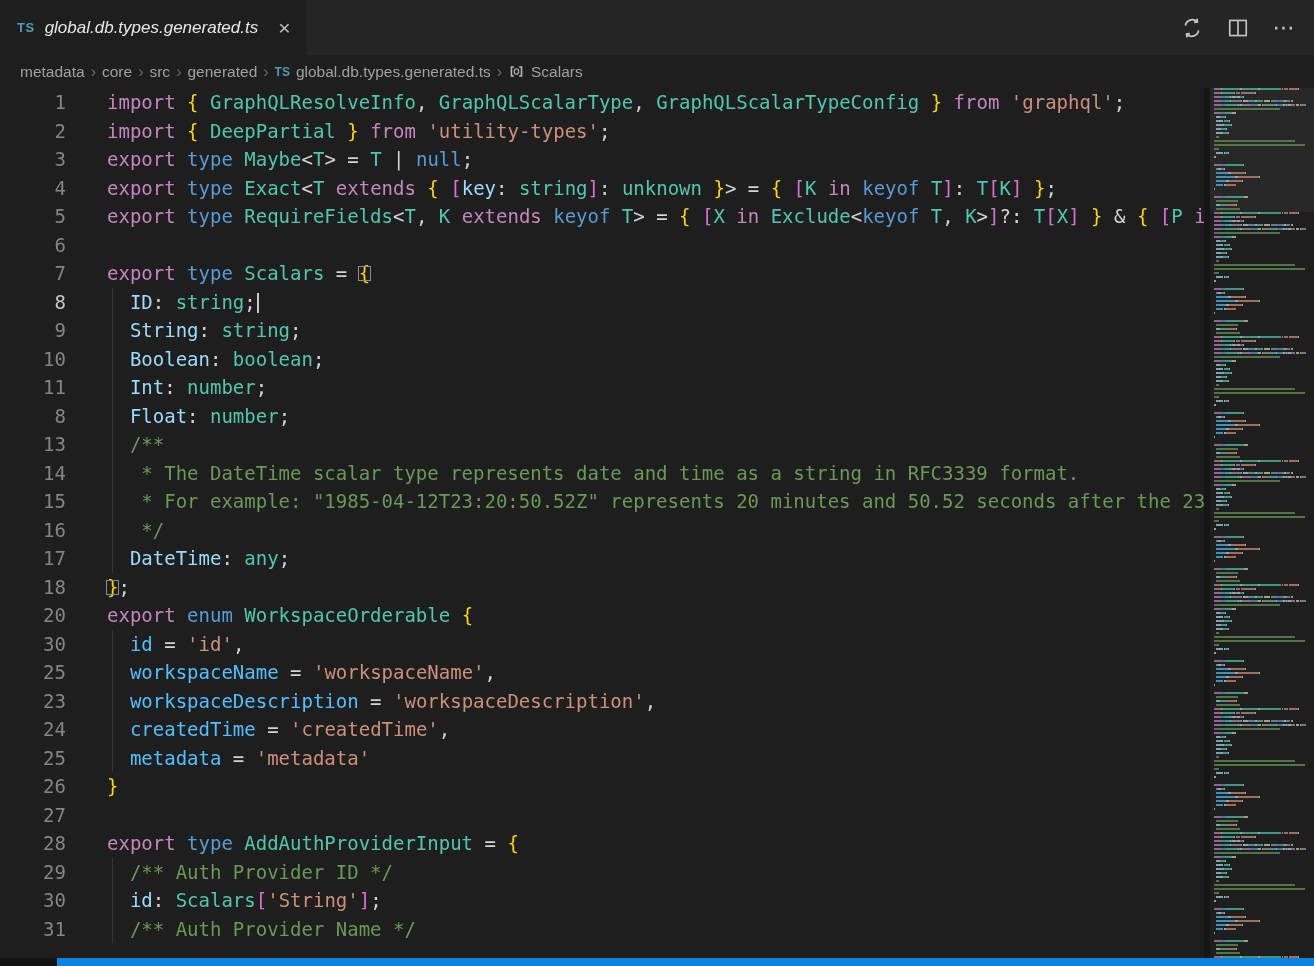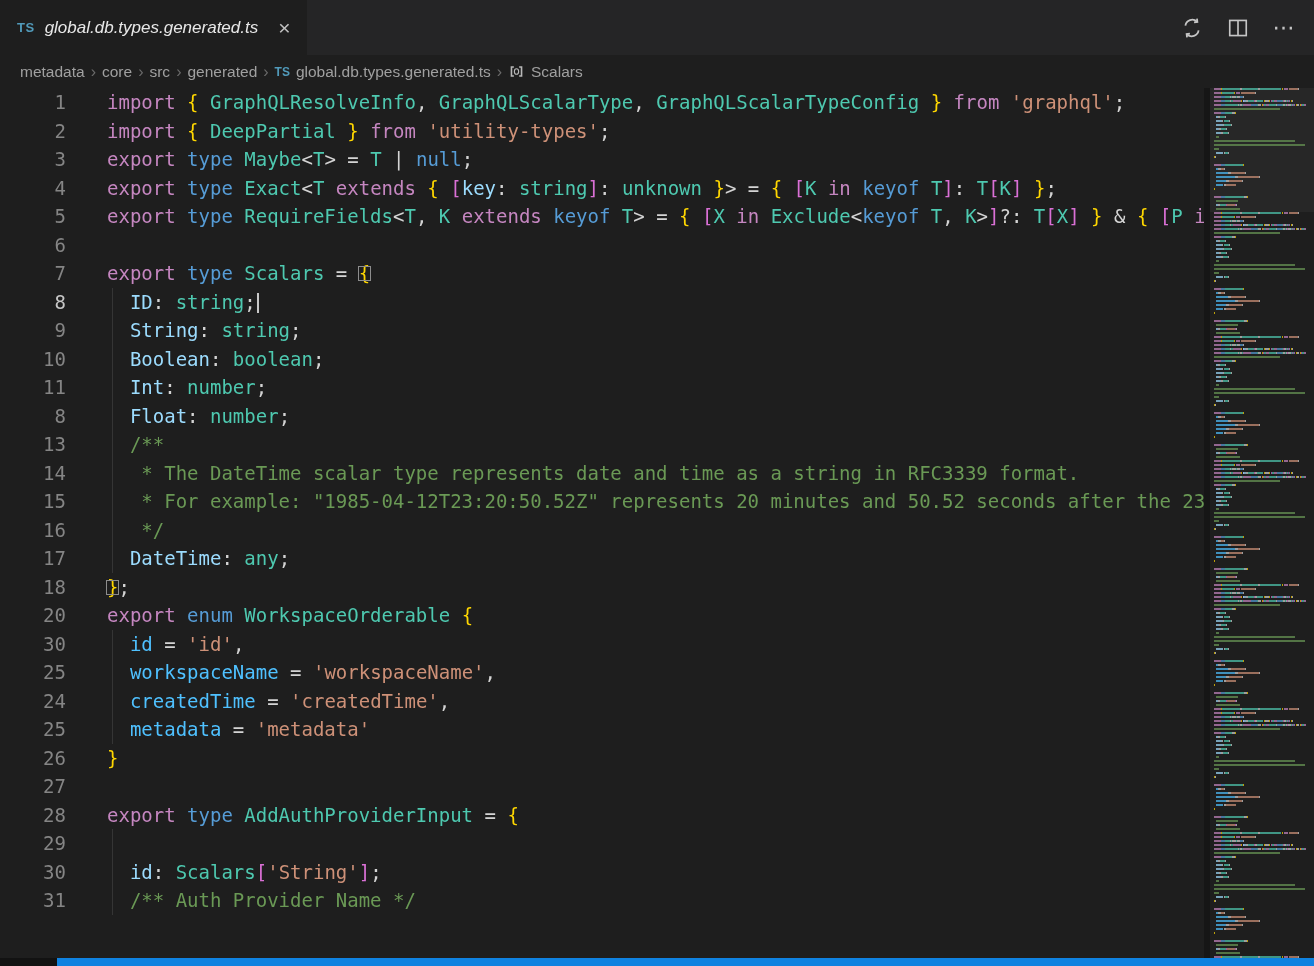--- a/index.html
+++ b/index.html
@@ -151,26 +151,27 @@
         <div class="line"><span class="guide"></span><div class="ln">8</div><div class="lcode"><span style="color: rgb(212, 212, 212);">  </span><span style="color: rgb(156, 220, 254);">Float</span><span style="color: rgb(212, 212, 212);">: </span><span style="color: rgb(78, 201, 176);">number</span><span style="color: rgb(212, 212, 212);">;</span></div></div>
         <div class="line"><span class="guide"></span><div class="ln">13</div><div class="lcode"><span style="color: rgb(212, 212, 212);">  </span><span style="color: rgb(106, 153, 85);">/**</span></div></div>
         <div class="line"><span class="guide"></span><div class="ln">14</div><div class="lcode"><span style="color: rgb(106, 153, 85);">   * The DateTime scalar type represents date and time as a string in RFC3339 format.</span></div></div>
         <div class="line"><span class="guide"></span><div class="ln">15</div><div class="lcode"><span style="color: rgb(106, 153, 85);">   * For example: "1985-04-12T23:20:50.52Z" represents 20 minutes and 50.52 seconds after the 23</span></div></div>
         <div class="line"><span class="guide"></span><div class="ln">16</div><div class="lcode"><span style="color: rgb(106, 153, 85);">   */</span></div></div>
         <div class="line"><span class="guide"></span><div class="ln">17</div><div class="lcode"><span style="color: rgb(212, 212, 212);">  </span><span style="color: rgb(156, 220, 254);">DateTime</span><span style="color: rgb(212, 212, 212);">: </span><span style="color: rgb(78, 201, 176);">any</span><span style="color: rgb(212, 212, 212);">;</span></div></div>
         <div class="line"><div class="ln">18</div><div class="lcode"><span class="bm" style="color: rgb(255, 215, 0);">}</span><span style="color: rgb(212, 212, 212);">;</span></div></div>
         <div class="line"><div class="ln">20</div><div class="lcode"><span style="color: rgb(197, 134, 192);">export </span><span style="color: rgb(86, 156, 214);">enum </span><span style="color: rgb(78, 201, 176);">WorkspaceOrderable </span><span style="color: rgb(255, 215, 0);">{</span></div></div>
         <div class="line"><span class="guide"></span><div class="ln">30</div><div class="lcode"><span style="color: rgb(212, 212, 212);">  </span><span style="color: rgb(79, 193, 255);">id</span><span style="color: rgb(212, 212, 212);"> = </span><span style="color: rgb(206, 145, 120);">'id'</span><span style="color: rgb(212, 212, 212);">,</span></div></div>
         <div class="line"><span class="guide"></span><div class="ln">25</div><div class="lcode"><span style="color: rgb(212, 212, 212);">  </span><span style="color: rgb(79, 193, 255);">workspaceName</span><span style="color: rgb(212, 212, 212);"> = </span><span style="color: rgb(206, 145, 120);">'workspaceName'</span><span style="color: rgb(212, 212, 212);">,</span></div></div>
+        <div class="line"><span class="guide"></span><div class="ln">23</div><div class="lcode"><span style="color: rgb(212, 212, 212);">  </span><span style="color: rgb(79, 193, 255);">workspaceDescription</span><span style="color: rgb(212, 212, 212);"> = </span><span style="color: rgb(206, 145, 120);">'workspaceDescription'</span><span style="color: rgb(212, 212, 212);">,</span></div></div>
         <div class="line"><span class="guide"></span><div class="ln">24</div><div class="lcode"><span style="color: rgb(212, 212, 212);">  </span><span style="color: rgb(79, 193, 255);">createdTime</span><span style="color: rgb(212, 212, 212);"> = </span><span style="color: rgb(206, 145, 120);">'createdTime'</span><span style="color: rgb(212, 212, 212);">,</span></div></div>
         <div class="line"><span class="guide"></span><div class="ln">25</div><div class="lcode"><span style="color: rgb(212, 212, 212);">  </span><span style="color: rgb(79, 193, 255);">metadata</span><span style="color: rgb(212, 212, 212);"> = </span><span style="color: rgb(206, 145, 120);">'metadata'</span></div></div>
         <div class="line"><div class="ln">26</div><div class="lcode"><span style="color: rgb(255, 215, 0);">}</span></div></div>
         <div class="line"><div class="ln">27</div><div class="lcode"></div></div>
         <div class="line"><div class="ln">28</div><div class="lcode"><span style="color: rgb(197, 134, 192);">export </span><span style="color: rgb(86, 156, 214);">type </span><span style="color: rgb(78, 201, 176);">AddAuthProviderInput</span><span style="color: rgb(212, 212, 212);"> = </span><span style="color: rgb(255, 215, 0);">{</span></div></div>
-        <div class="line"><span class="guide"></span><div class="ln">29</div></div>
+        <div class="line"><span class="guide"></span><div class="ln">29</div><div class="lcode"><span style="color: rgb(212, 212, 212);">  </span><span style="color: rgb(106, 153, 85);">/** Auth Provider ID */</span></div></div>
         <div class="line"><span class="guide"></span><div class="ln">30</div><div class="lcode"><span style="color: rgb(212, 212, 212);">  </span><span style="color: rgb(156, 220, 254);">id</span><span style="color: rgb(212, 212, 212);">: </span><span style="color: rgb(78, 201, 176);">Scalars</span><span style="color: rgb(218, 112, 214);">[</span><span style="color: rgb(206, 145, 120);">'String'</span><span style="color: rgb(218, 112, 214);">]</span><span style="color: rgb(212, 212, 212);">;</span></div></div>
         <div class="line"><span class="guide"></span><div class="ln">31</div><div class="lcode"><span style="color: rgb(212, 212, 212);">  </span><span style="color: rgb(106, 153, 85);">/** Auth Provider Name */</span></div></div>
       </div>
   </div>
 
   <div class="edge-shadow"></div>
   <div class="minimap">
     <div class="mm-slider"></div>
     <div>
         <div class="mm-row" style="top: 0px;">

